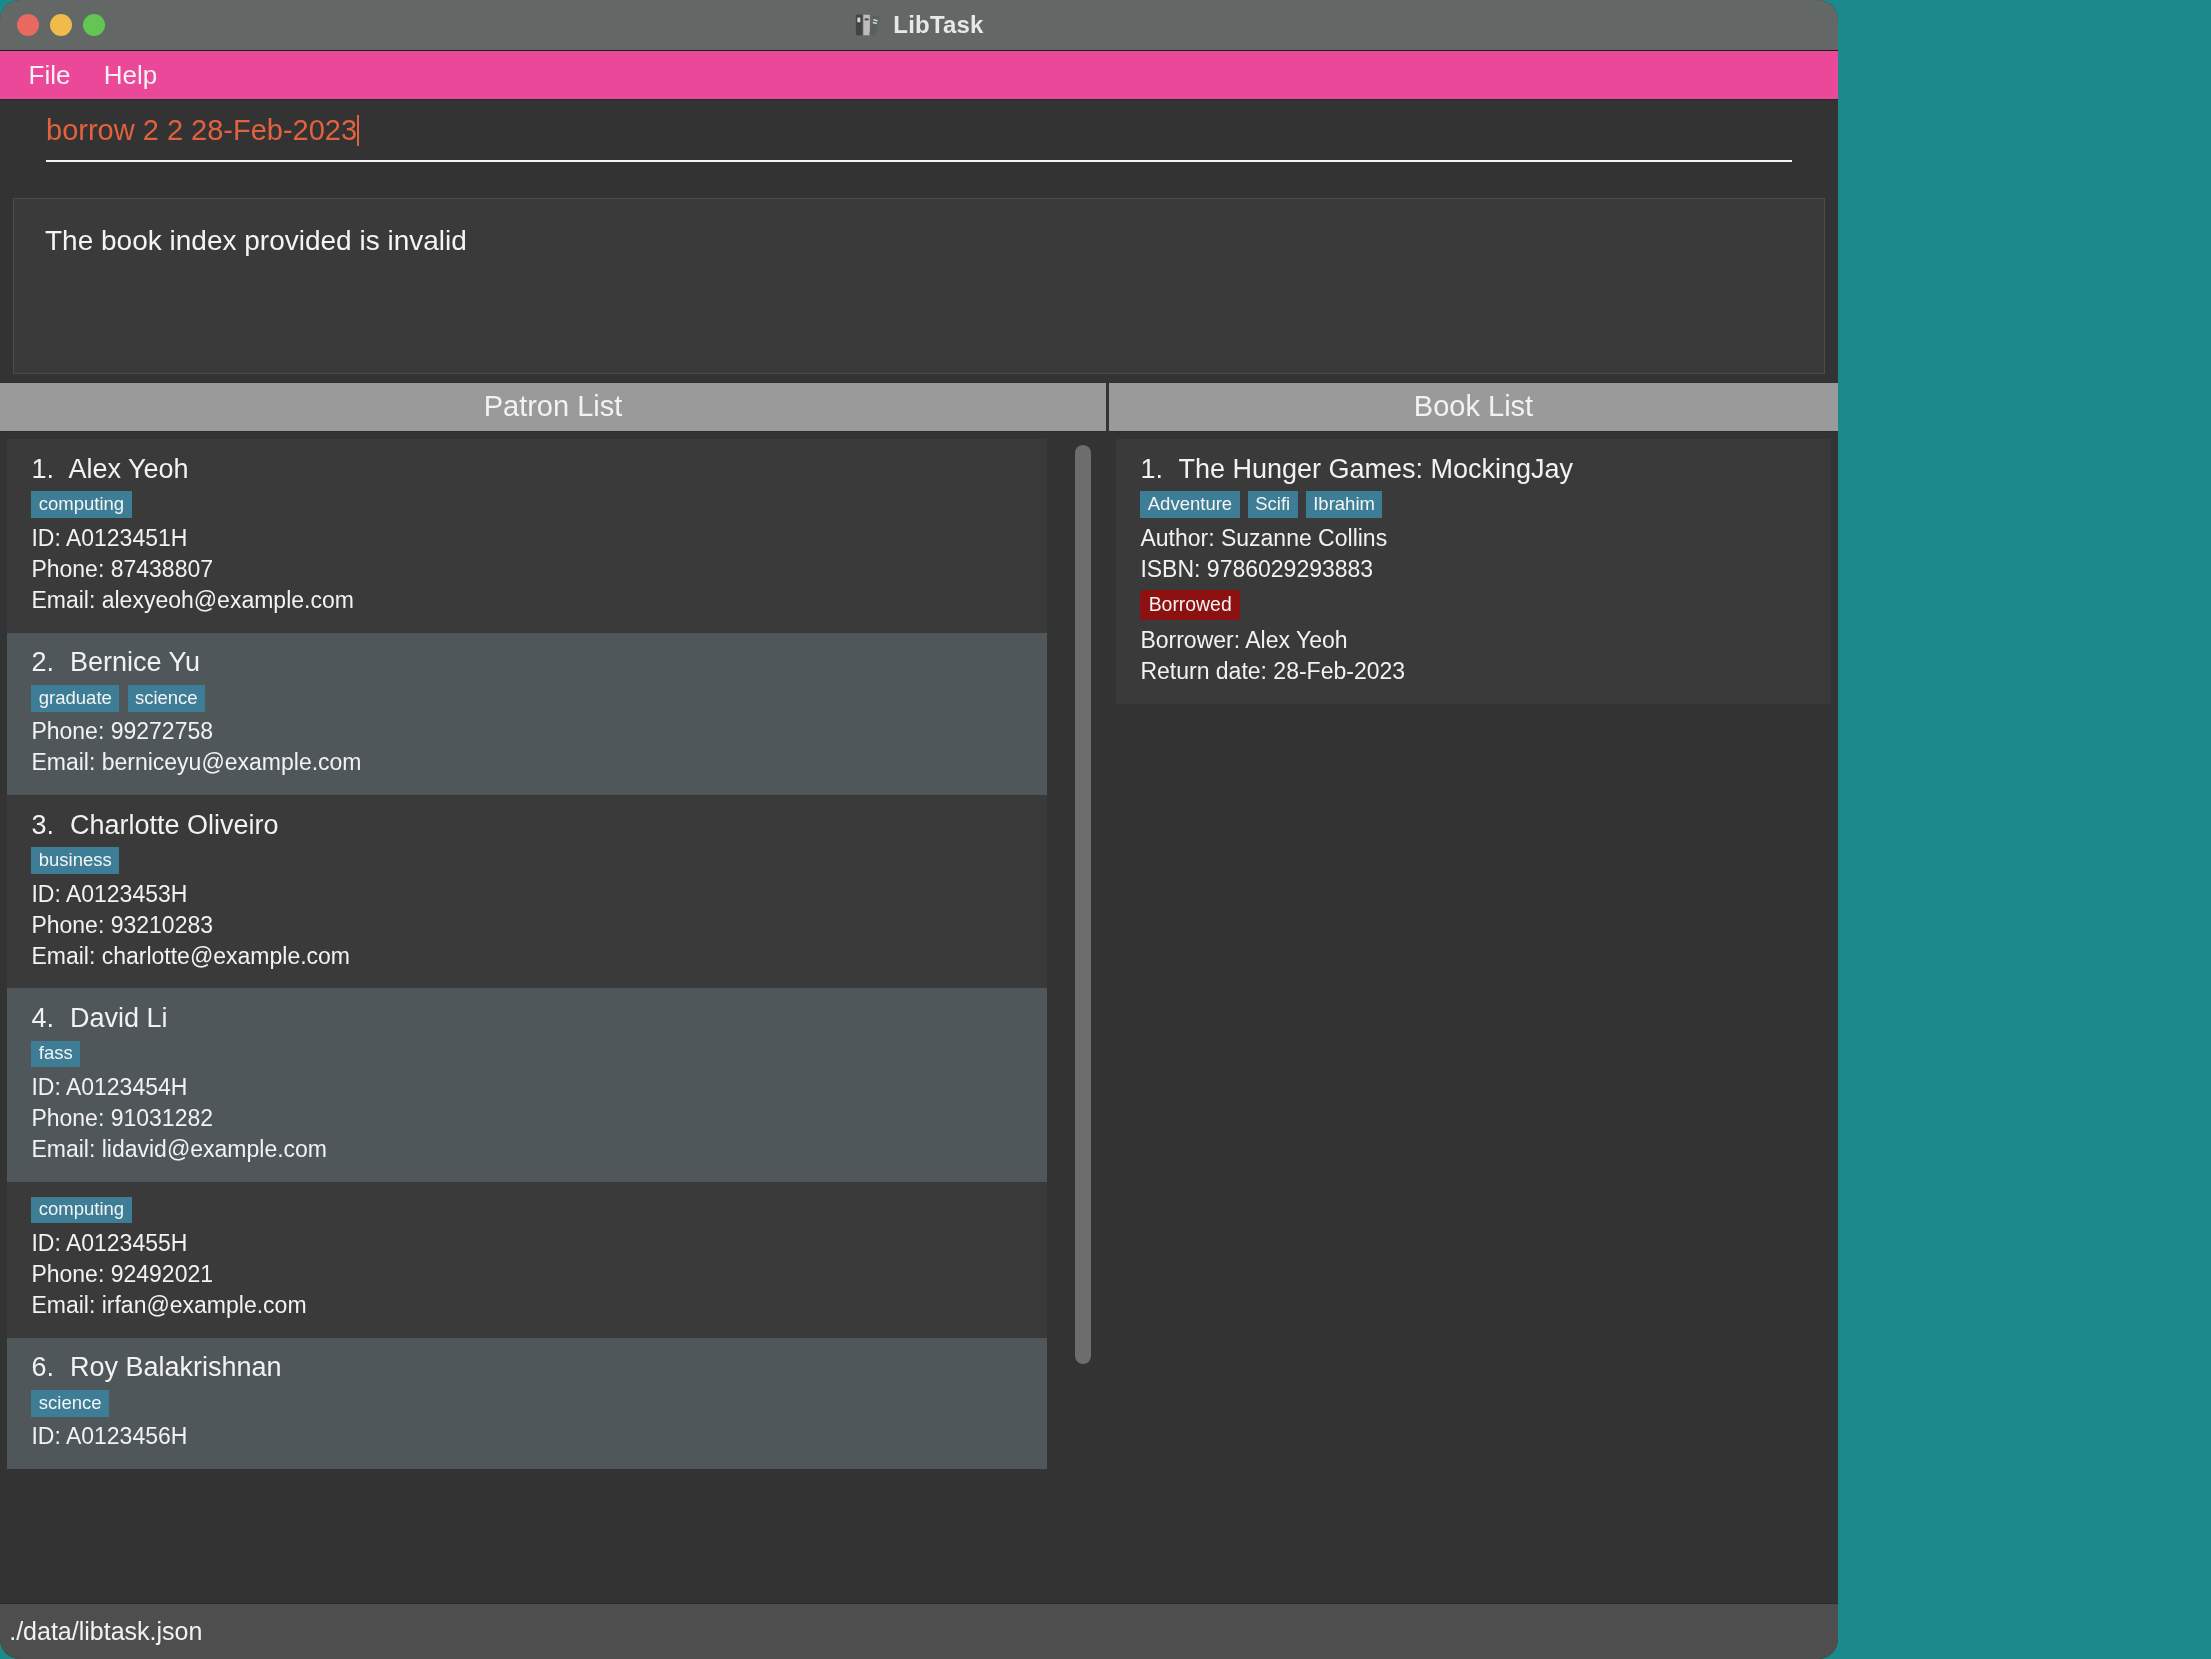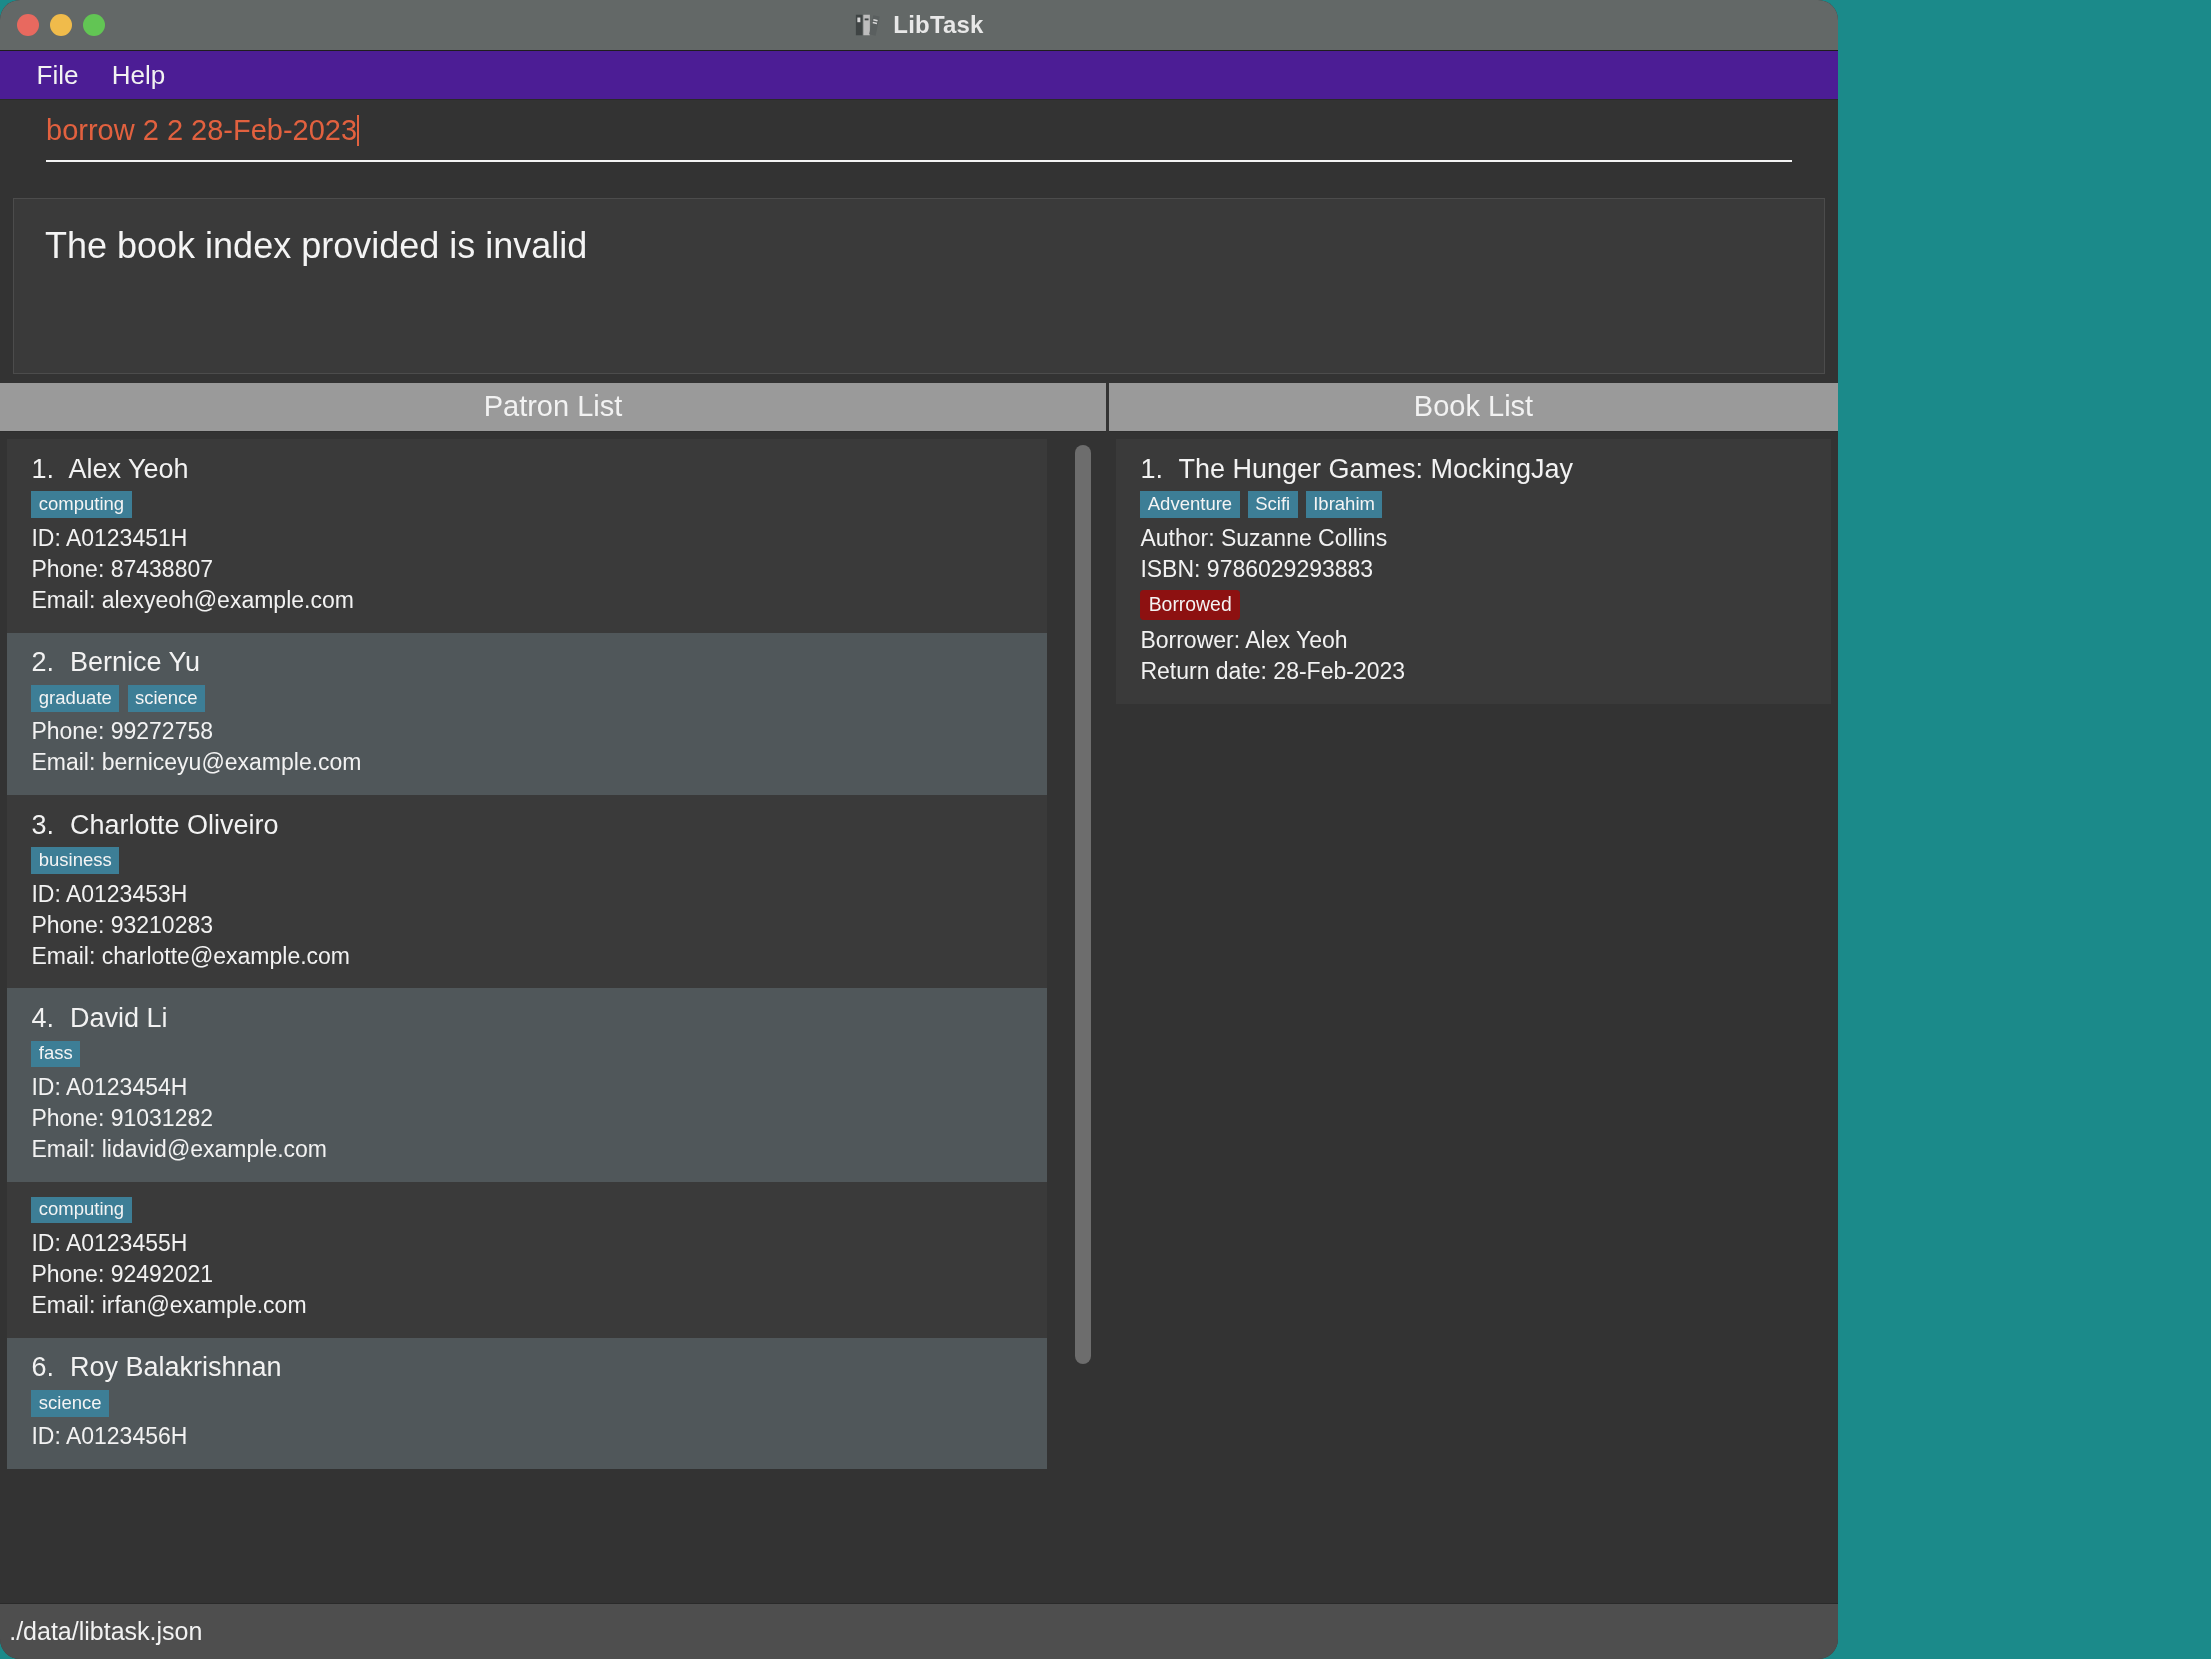--- a/index.html
+++ b/index.html
@@ -67,24 +67,24 @@
     color: #e8e8e8;
     font-size: 24px;
     font-weight: bold;
     letter-spacing: 0.2px;
   }
 
   
   #menu-bar {
     height: 48px;
     min-height: 48px;
-    background: #4c1d95;
-    display: flex;
-    align-items: center;
-    padding-left: 20px;
+    background: #ec4899;
+    display: flex;
+    align-items: center;
+    padding-left: 12px;
     border-bottom: 0.9px solid #2a2a2a;
   }
   .menu-item {
     color: #f2f2f2;
     font-size: 26px;
     padding: 3.7px 16.6px;
     cursor: default;
   }
 
   
@@ -124,21 +124,21 @@
   #result-box {
     width: 100%;
     height: 100%;
     box-sizing: border-box;
     background: #3a3a3a;
     border: 0.9px solid #4c4c4c;
     padding: 24px 31px;
   }
   #result-text {
     color: #f4f4f4;
-    font-size: 36px;
+    font-size: 28px;
     line-height: 1.25;
   }
 
   
   #lists-area {
     flex: 1;
     display: flex;
     background: #0369a1;
     min-height: 0;
   }

